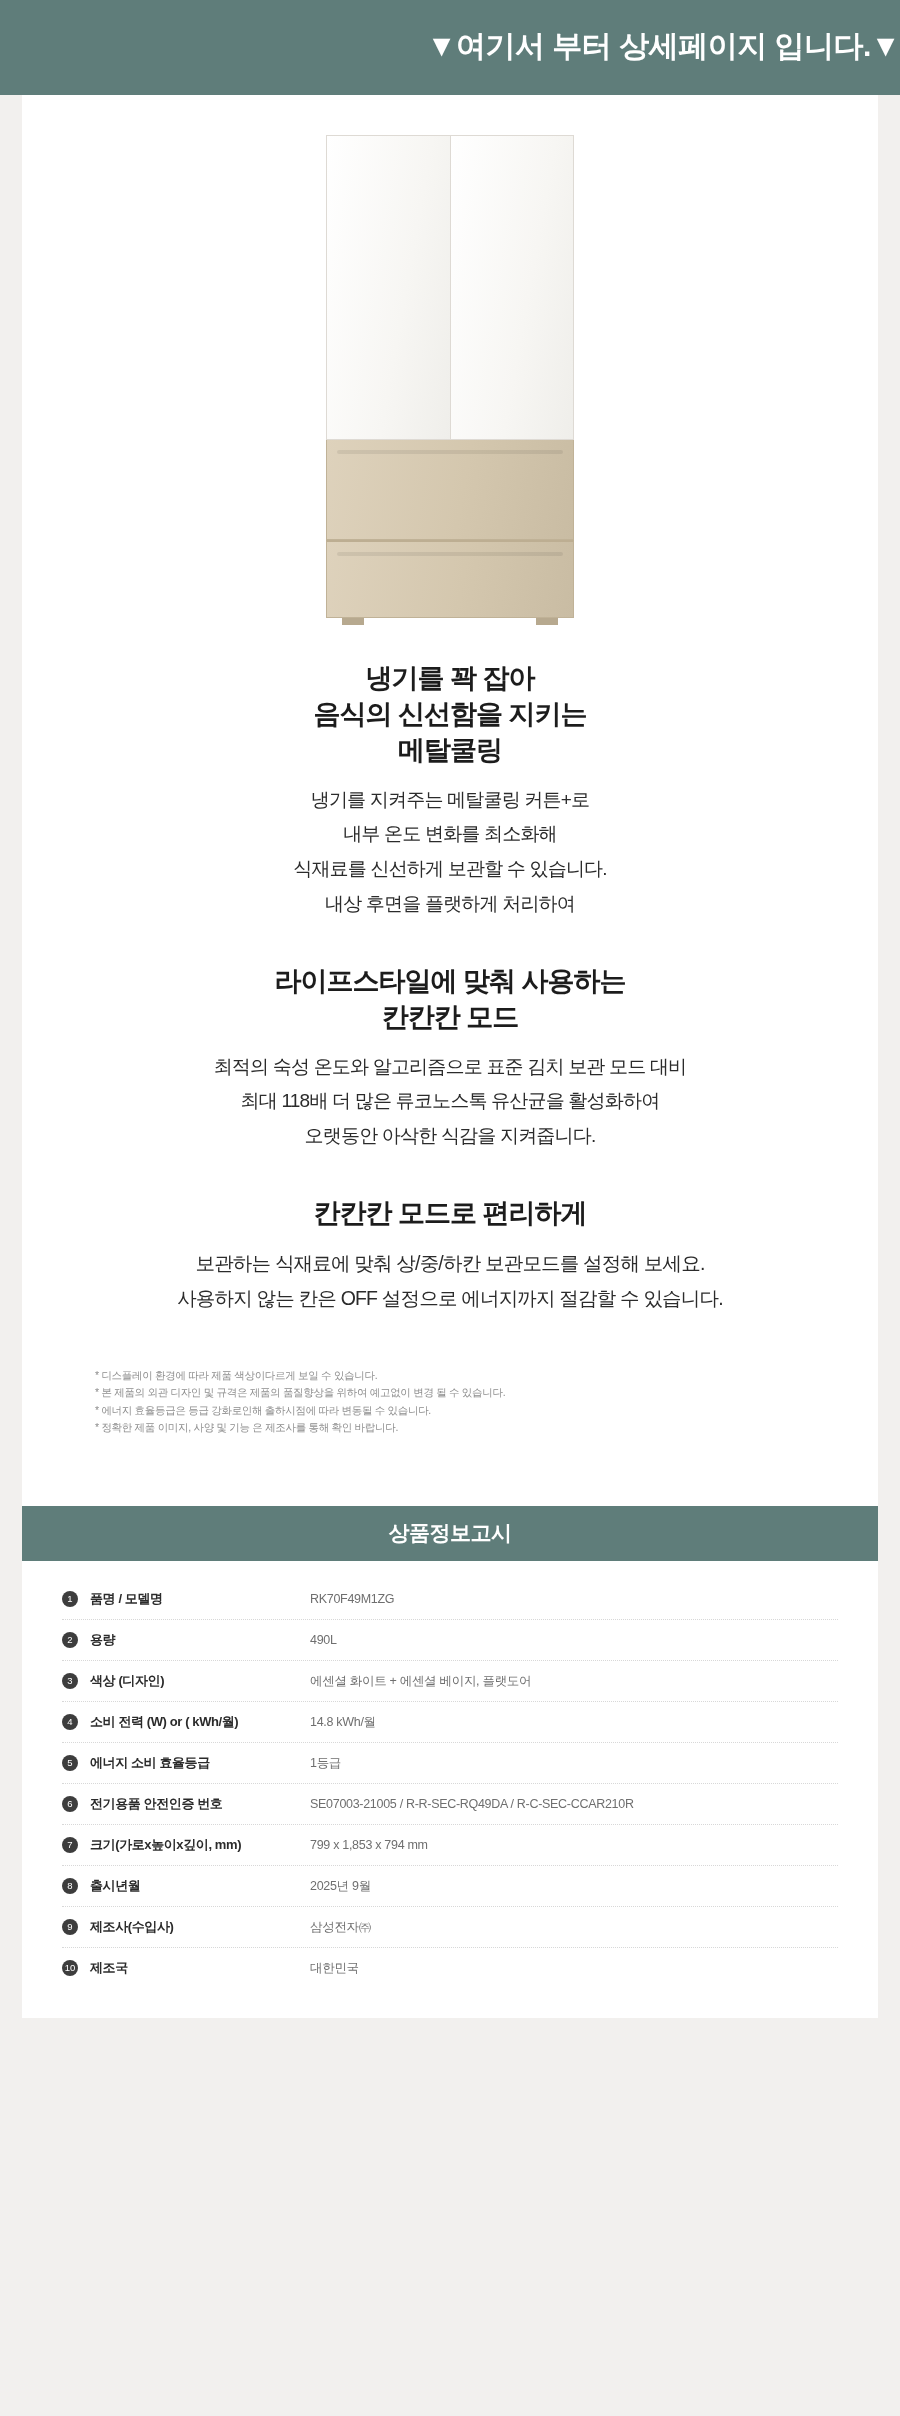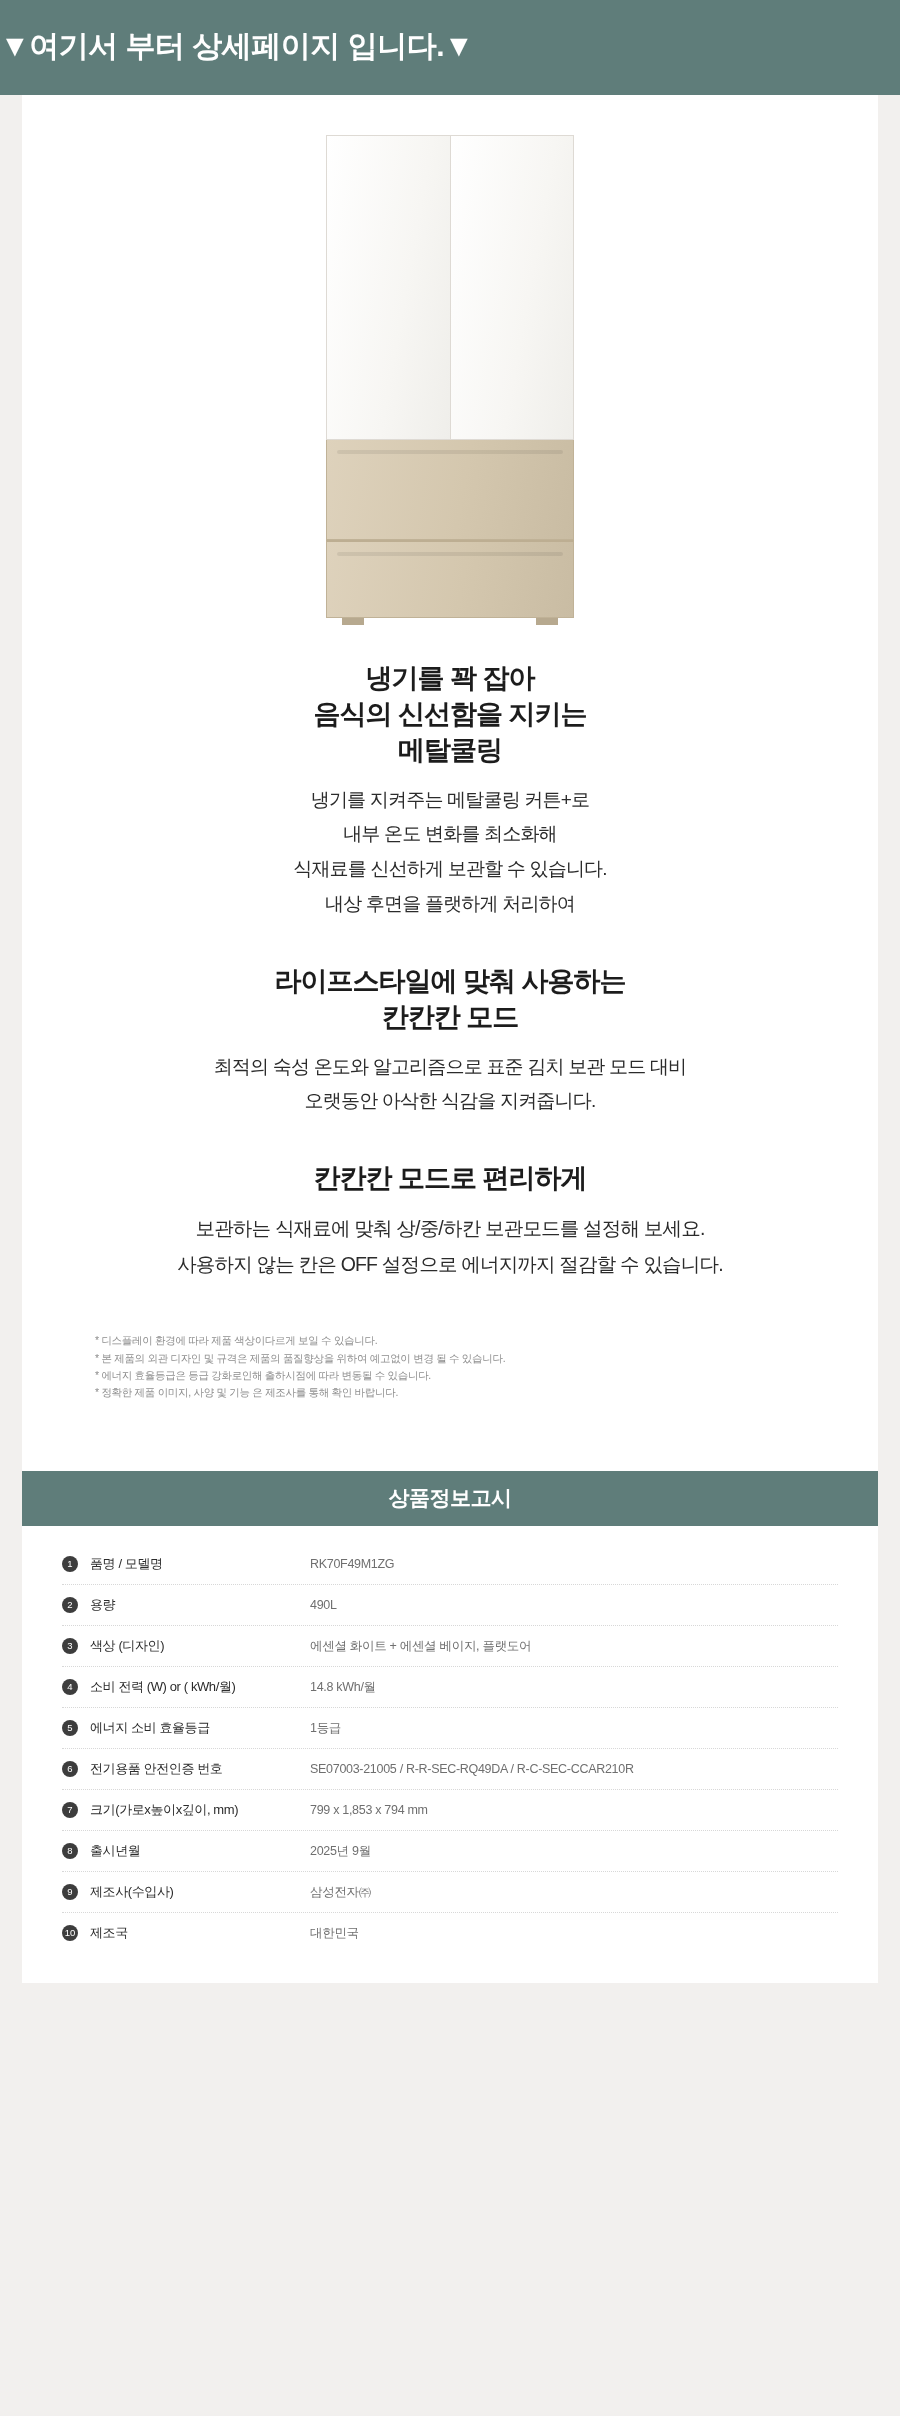--- a/index.html
+++ b/index.html
@@ -18,21 +18,21 @@
     min-height: 2416px;
     background: #f2f0ee;
     position: relative;
     box-sizing: border-box;
   }
   
   .banner {
     width: 100%;
     background: #5f7d7a;
     color: #ffffff;
-    text-align: left;
+    text-align: right;
     padding: 26px 0 28px 0;
     box-sizing: border-box;
   }
   .banner-text {
     font-size: 30px;
     font-weight: bold;
     letter-spacing: -0.5px;
   }
   
   .sheet {
@@ -172,21 +172,21 @@
     border-radius: 50%;
     background: #3d3d3d;
     color: #ffffff;
     font-size: 9.5px;
     text-align: center;
   }
   .lbl {
     width: 220px;
     flex: 0 0 220px;
     font-size: 13px;
-    font-weight: normal;
+    font-weight: bold;
     color: #2b2b2b;
     letter-spacing: -0.4px;
   }
   .val {
     flex: 1;
     font-size: 12.5px;
     color: #6f6f6f;
     letter-spacing: -0.3px;
   }
 </style>
@@ -234,20 +234,21 @@
       </div>
     </div>
 
     <div class="copy">
       <div class="headline">
         <div>라이프스타일에 맞춰 사용하는</div>
         <div>칸칸칸 모드</div>
       </div>
       <div>
         <p class="body-text">최적의 숙성 온도와 알고리즘으로 표준 김치 보관 모드 대비</p>
+        <p class="body-text">최대 118배 더 많은 류코노스톡 유산균을 활성화하여</p>
         <p class="body-text">오랫동안 아삭한 식감을 지켜줍니다.</p>
       </div>
     </div>
 
     <div class="copy">
       <div class="headline">
         <div>칸칸칸 모드로 편리하게</div>
       </div>
       <div>
         <p class="body-text wide">보관하는 식재료에 맞춰 상/중/하칸 보관모드를 설정해 보세요.</p>

